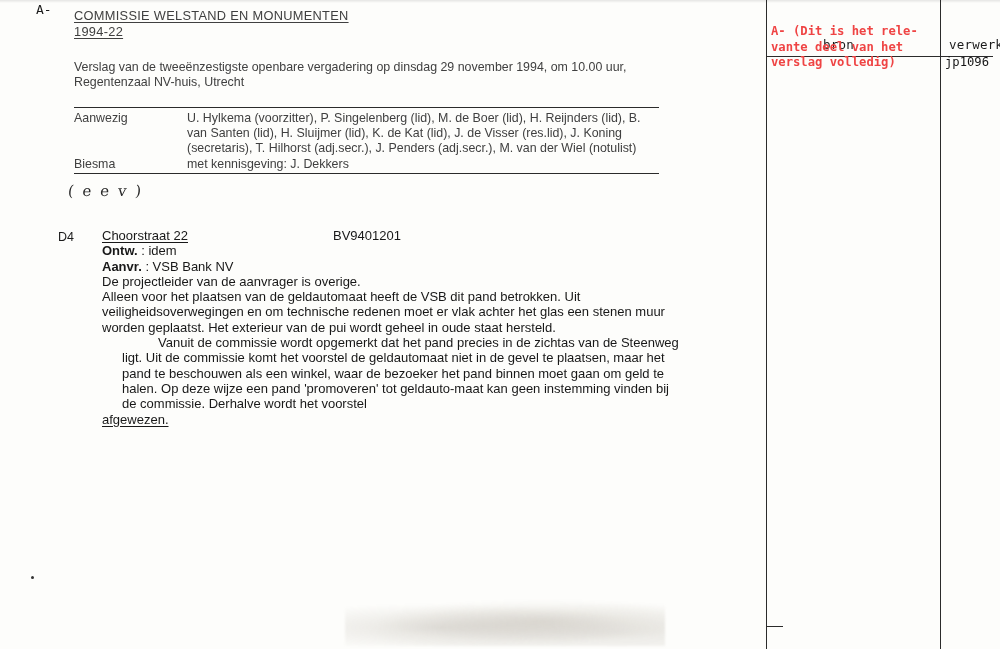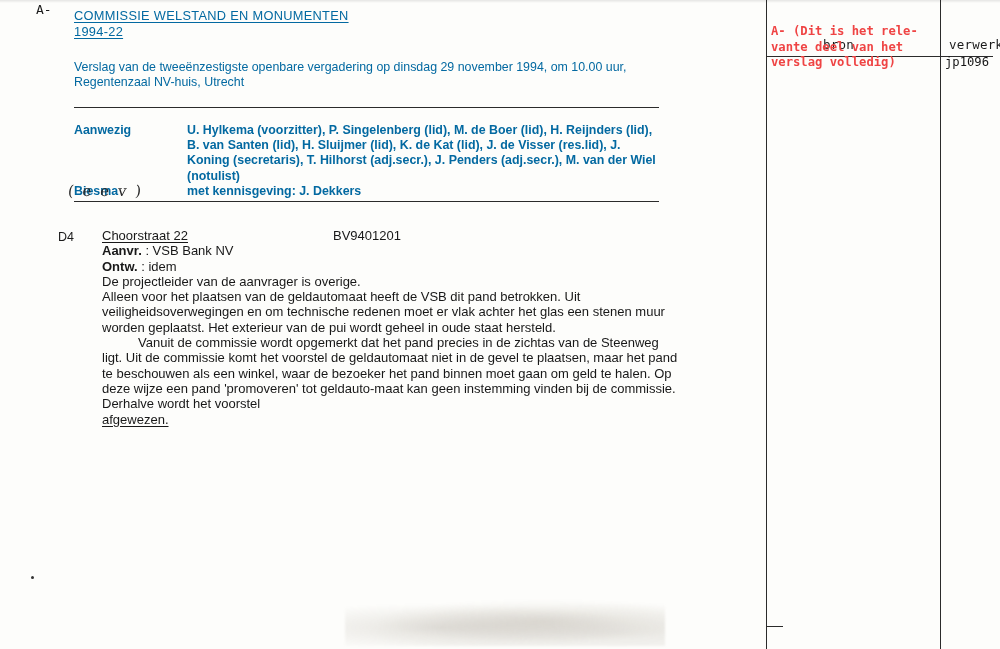--- a/index.html
+++ b/index.html
@@ -106,21 +106,21 @@
   }
 
   
   .doc {
     position: absolute;
     left: 74px;
     top: 8px;
     width: 650px;
     font-size: 12.4px;
     line-height: 15.4px;
-    color: #0369a1;
+    color: #404040;
   }
 
   .title-line {
     font-size: 12.8px;
     letter-spacing: .3px;
     text-decoration: underline;
     text-underline-offset: 2px;
   }
   .title-line + .title-line { margin-top: 1px; }
 
@@ -128,22 +128,21 @@
     margin-top: 20px;
     width: 560px;
   }
 
   
   .att-block {
     position: relative;
     margin-top: 16px;
     width: 585px;
     border-top: 1px solid #2b2b2b;
-    padding-top: 15px;
-    font-weight: bold;
+    padding-top: 3px;
   }
   .att-block .row {
     display: flex;
     align-items: flex-start;
   }
   .att-block .lab {
     width: 113px;
     flex: none;
   }
   .att-block .val {
@@ -190,20 +189,21 @@
   .item .kv b { font-weight: 700; }
   .item p {
     margin: 0;
   }
   .item .para {
     margin-top: 0;
   }
   .item .para.indent {
     text-indent: 36px;
     margin-top: 0;
+    margin-left: 20px;
   }
   .item .decision {
     text-decoration: underline;
     text-underline-offset: 2px;
   }
 
   
   .smudge {
     position: absolute;
     left: 345px;
@@ -258,26 +258,26 @@
   <div class="hand-note">( e e v )</div>
 
   <div class="margin-mark mark-d4">D4</div>
 
   <div class="item">
     <div class="head">
       <span class="addr">Choorstraat 22</span>
       <span class="docnum">BV9401201</span>
     </div>
     <div class="kv">
+      <b>Ontw.</b>
+      <span>: idem</span>
+    </div>
+    <div class="kv">
       <b>Aanvr.</b>
       <span>: VSB Bank NV</span>
-    </div>
-    <div class="kv">
-      <b>Ontw.</b>
-      <span>: idem</span>
     </div>
     <p>De projectleider van de aanvrager is overige.</p>
     <p class="para">Alleen voor het plaatsen van de geldautomaat heeft de VSB dit pand betrokken. Uit veiligheidsoverwegingen en om technische redenen moet er vlak achter het glas een stenen muur worden geplaatst. Het exterieur van de pui wordt geheel in oude staat hersteld.</p>
     <p class="para indent">Vanuit de commissie wordt opgemerkt dat het pand precies in de zichtas van de Steenweg ligt. Uit de commissie komt het voorstel de geldautomaat niet in de gevel te plaatsen, maar het pand te beschouwen als een winkel, waar de bezoeker het pand binnen moet gaan om geld te halen. Op deze wijze een pand 'promoveren' tot geldauto-maat kan geen instemming vinden bij de commissie. Derhalve wordt het voorstel</p>
     <div class="decision">afgewezen.</div>
   </div>
 
   <div class="smudge"></div>
 
   <div class="anno-table">

